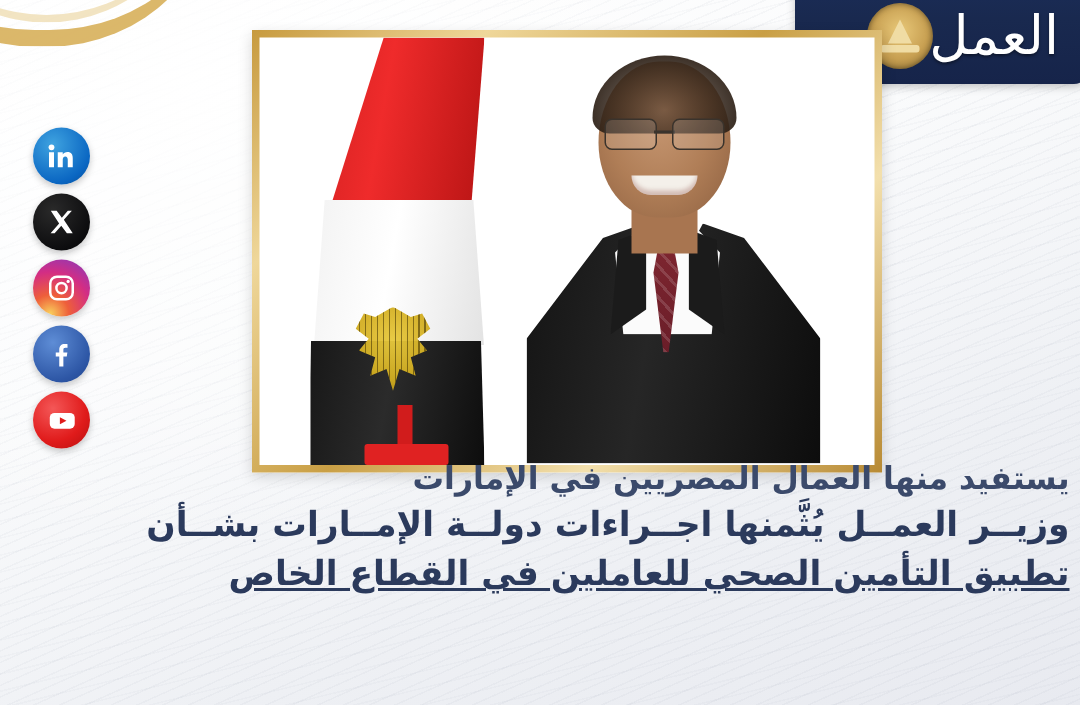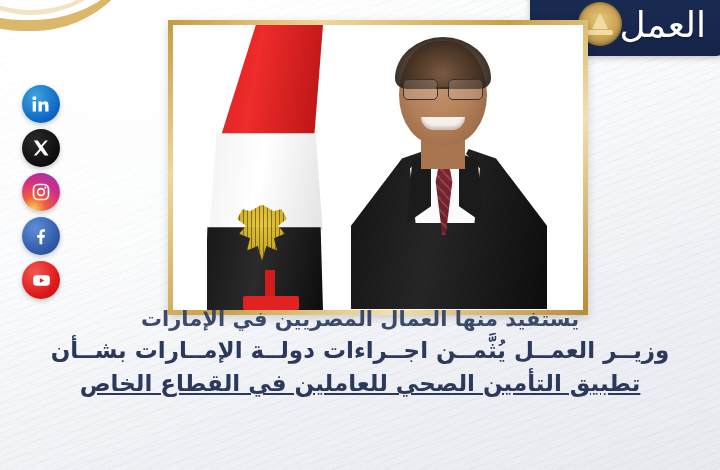--- a/index.html
+++ b/index.html
@@ -371,24 +371,24 @@
     background: #1b1b1b;
     clip-path: polygon(0% 0%, 78% 10%, 100% 100%, 0% 76%);
   }
 
   
   .headline {
     position: absolute;
     left: 0;
     right: 0;
     top: 306px;
-    text-align: center;
+    text-align: right;
     direction: rtl;
     z-index: 5;
-    padding: 0 25px;
+    padding: 0 7px;
   }
   .hl-line {
     font-weight: bold;
     line-height: 1.30;
     letter-spacing: 0px;
     white-space: nowrap;
   }
   .hl-1 {
     font-size: 21px;
     color: #3b4a6b;
@@ -490,17 +490,17 @@
           <span class="p-lens r"></span>
         </div>
         <div class="p-mouth"></div>
       </div>
 
     </div>
   </div>
 
   <div class="headline">
     <div class="hl-line hl-1">يستفيد منها العمال المصريين في الإمارات</div>
-    <div class="hl-line hl-2">وزيــر العمــل يُثَّمــن اجــراءات دولــة الإمــارات بشــأن</div>
+    <div class="hl-line hl-2">وزيــر العمــل يُثَّمنها اجــراءات دولــة الإمــارات بشــأن</div>
     <div class="hl-line hl-3">تطبيق التأمين الصحي للعاملين في القطاع الخاص</div>
   </div>
 
 </div>
 
 </body></html>

